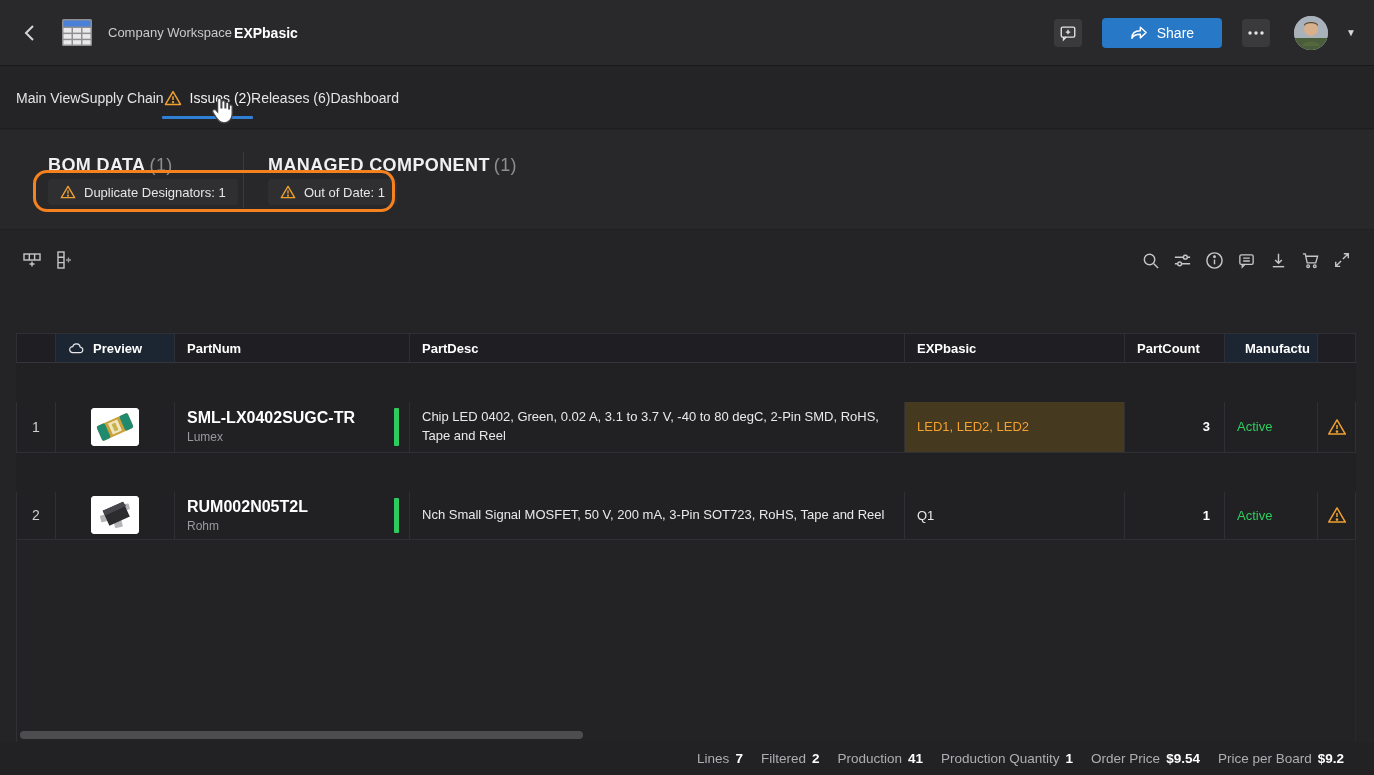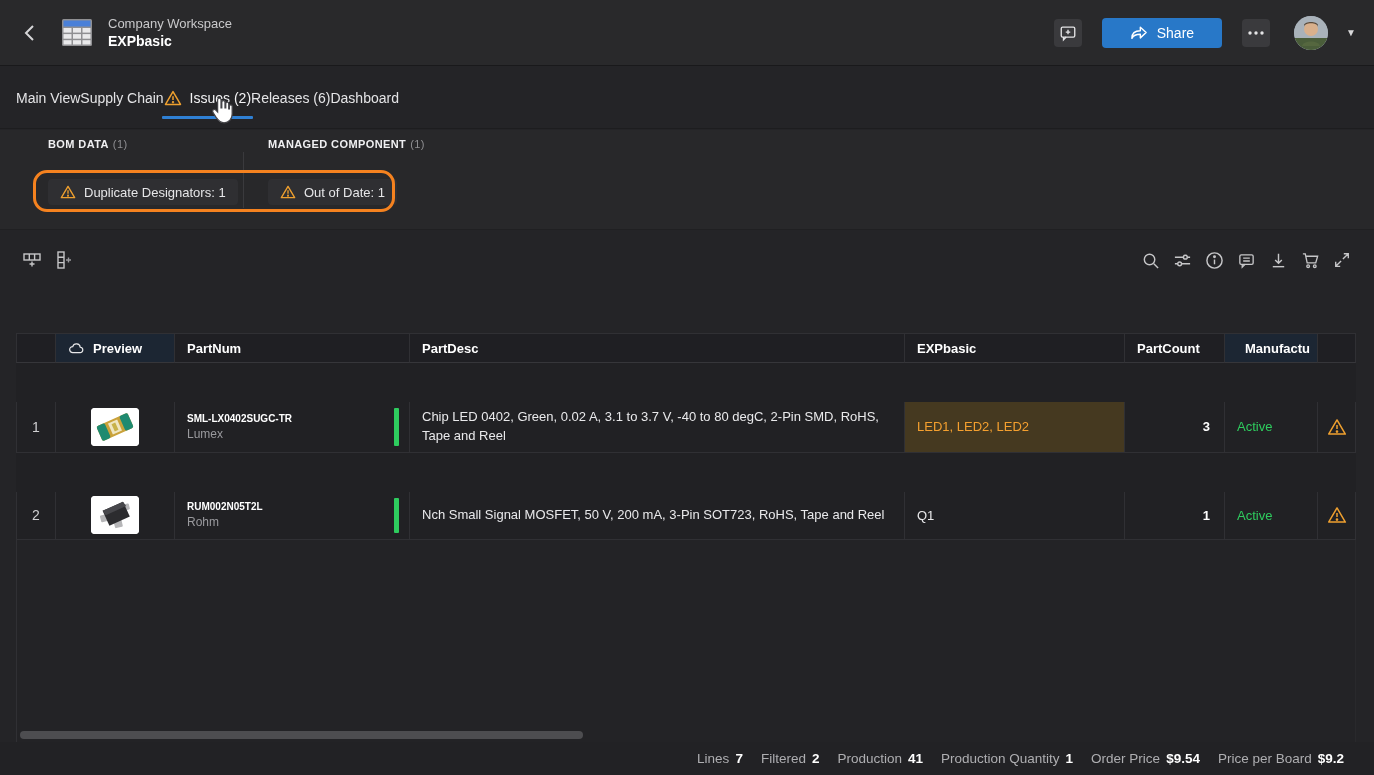--- a/index.html
+++ b/index.html
@@ -13,21 +13,21 @@
   svg { display:block; }
 
   
   .app-header {
     position:absolute; left:0; top:0; width:1374px; height:66px;
     background:#29292b; border-bottom:1px solid #19191b;
     display:flex; align-items:center; padding:0 18px; gap:14px;
   }
   .back-btn { width:22px; height:22px; display:flex; align-items:center; justify-content:center; color:#d6d6d8; cursor:pointer; }
   .logo { width:30px; height:27px; margin-left:8px; }
-  .titles { display:flex; flex-direction:column; gap:2px; margin-left:2px; }
+  .titles { display:flex; flex-direction:row; gap:2px; margin-left:2px; }
   .titles .ws { color:#c9c9cb; font-size:13px; }
   .titles .proj { color:#ffffff; font-size:14px; font-weight:bold; }
   .spacer { flex:1; }
   .icon-btn {
     width:28px; height:28px; border-radius:4px; background:#3a3a3d;
     display:flex; align-items:center; justify-content:center; color:#e4e4e6; cursor:pointer;
   }
   .share-btn {
     height:30px; padding:0 28px; margin:0 6px; border-radius:4px;
     background:#2878c8; color:#fff; font-size:14px;
@@ -53,21 +53,21 @@
   .tab.active::after {
     content:""; position:absolute; left:-2px; right:-2px; bottom:10px;
     height:3px; background:#2f80d4; border-radius:1px;
   }
 
   
   .issues-panel {
     position:absolute; left:0; top:130px; width:1374px; height:100px;
     background:#28282a; border-bottom:1px solid #202022;
   }
-  .issue-group-title { position:absolute; top:8px; font-size:11px; font-weight:bold; color:#f0f0f2; letter-spacing:.4px; }
+  .issue-group-title { position:absolute; top:25px; font-size:18px; font-weight:bold; color:#f0f0f2; letter-spacing:.4px; }
   .issue-group-title .cnt { color:#8f8f92; font-weight:normal; margin-left:4px; }
   .issue-chip {
     position:absolute; top:49px; height:26px; padding:0 12px;
     background:#2f2f32; border-radius:4px; color:#e6e6e8; font-size:13px;
     display:flex; align-items:center; gap:8px; cursor:pointer;
   }
   .group-divider { position:absolute; left:243px; top:22px; height:56px; width:1px; background:#3a3a3d; }
   .highlight-ring {
     position:absolute; left:33px; top:40px; width:362px; height:42px;
     border:3px solid #f5821f; border-radius:14px; pointer-events:none;
@@ -97,21 +97,21 @@
   }
   .thead .th:first-child { border-left:1px solid #303034; }
   .thead .th.cloud-col { background:#1c2633; }
   .tbody .tr { background:#212124; }
   .td { min-height:48px; padding:0 12px; font-size:13px; color:#e9e9eb; }
   .td:first-child { border-left:1px solid #303034; }
   .td.center { justify-content:center; padding:0; }
   .td.num { color:#d0d0d2; font-size:14px; justify-content:center; padding:0; }
   .preview-box { width:48px; height:38px; background:#ffffff; border-radius:4px; overflow:hidden; cursor:pointer; }
   .td.partnum { position:relative; flex-direction:column; align-items:flex-start; justify-content:center; gap:3px; }
-  .pn-main { color:#ffffff; font-size:10px; font-weight:bold; }
+  .pn-main { color:#ffffff; font-size:16px; font-weight:bold; }
   .pn-sub { color:#9a9a9e; font-size:12px; }
   .life-bar { position:absolute; right:10px; top:6px; bottom:6px; width:5px; background:#2ecc5e; border-radius:1px; }
   .td.desc { line-height:1.45; padding:6px 12px; }
   .td.partdes { color:#e9e9eb; }
   .td.partdes.hl { background:#453920; color:#f5a02f; }
   .td.count { justify-content:flex-end; padding-right:14px; color:#ffffff; font-weight:bold; }
   .td.lifecycle { color:#2ecc5e; }
   .td.warn { justify-content:center; padding:0; color:#efa02f; }
   .table-empty { height:310px; background:#232326; border-left:1px solid #303034; border-right:1px solid #29292c; }
 

